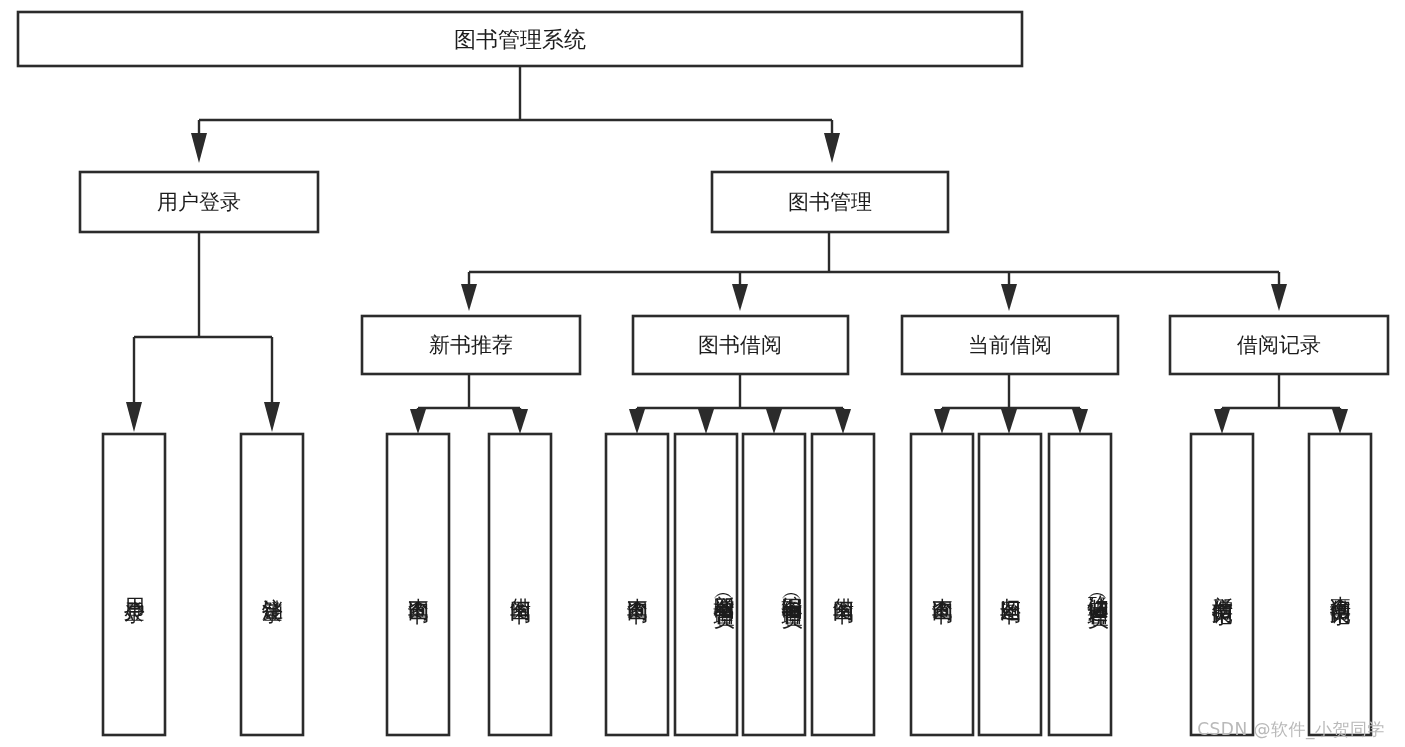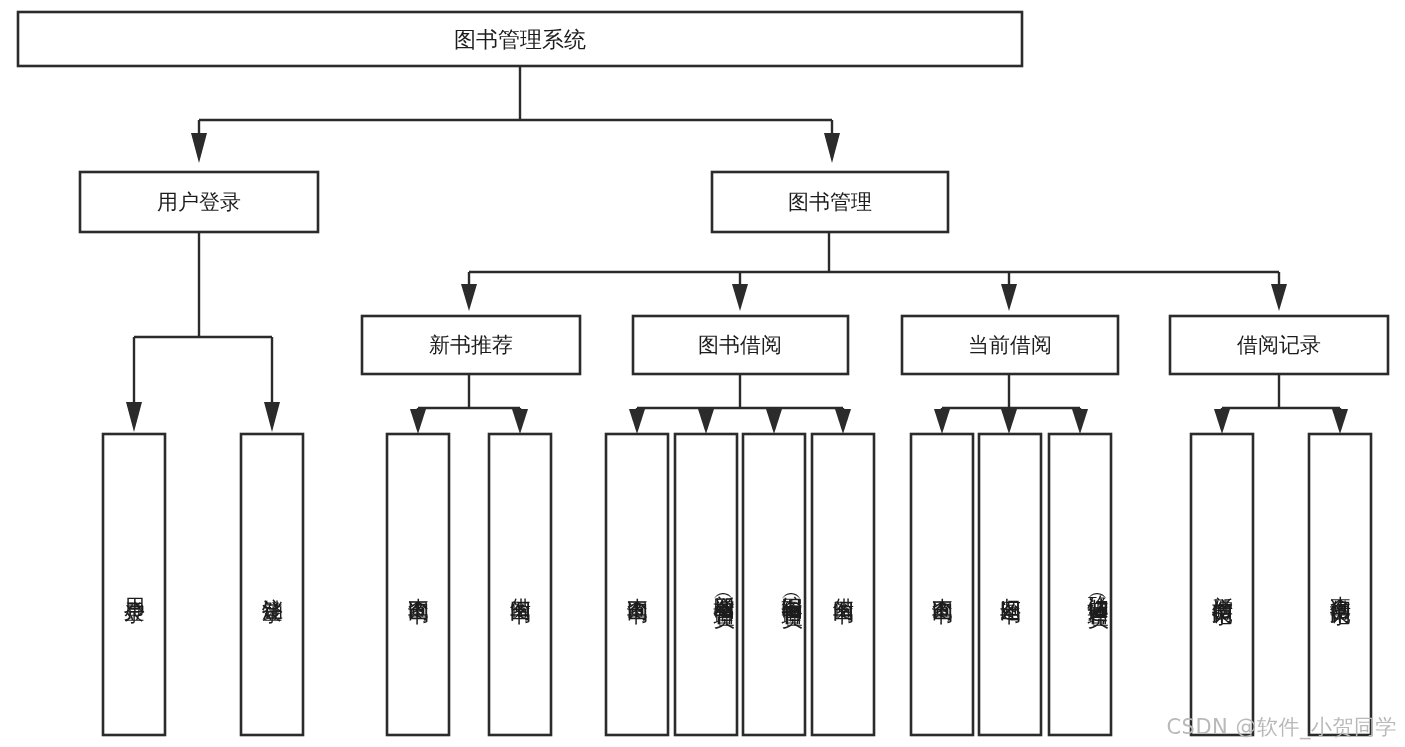--- a/index.html
+++ b/index.html
@@ -68,24 +68,24 @@
     align-items: flex-start;
     justify-content: center;
     white-space: nowrap;
     pointer-events: none;
   }
   .leaf-label.centered {
     align-items: center;
   }
   .watermark {
     position: absolute;
-    right: 8px;
+    right: 20px;
     bottom: 6px;
     font-family: "DejaVu Sans", "Liberation Sans", sans-serif;
-    font-size: 21px;
+    font-size: 17px;
     color: #b9b9b9;
     letter-spacing: 0.5px;
     white-space: nowrap;
   }
 </style>
 </head>
 <body>
 
 <div id="diagram-root">
 

